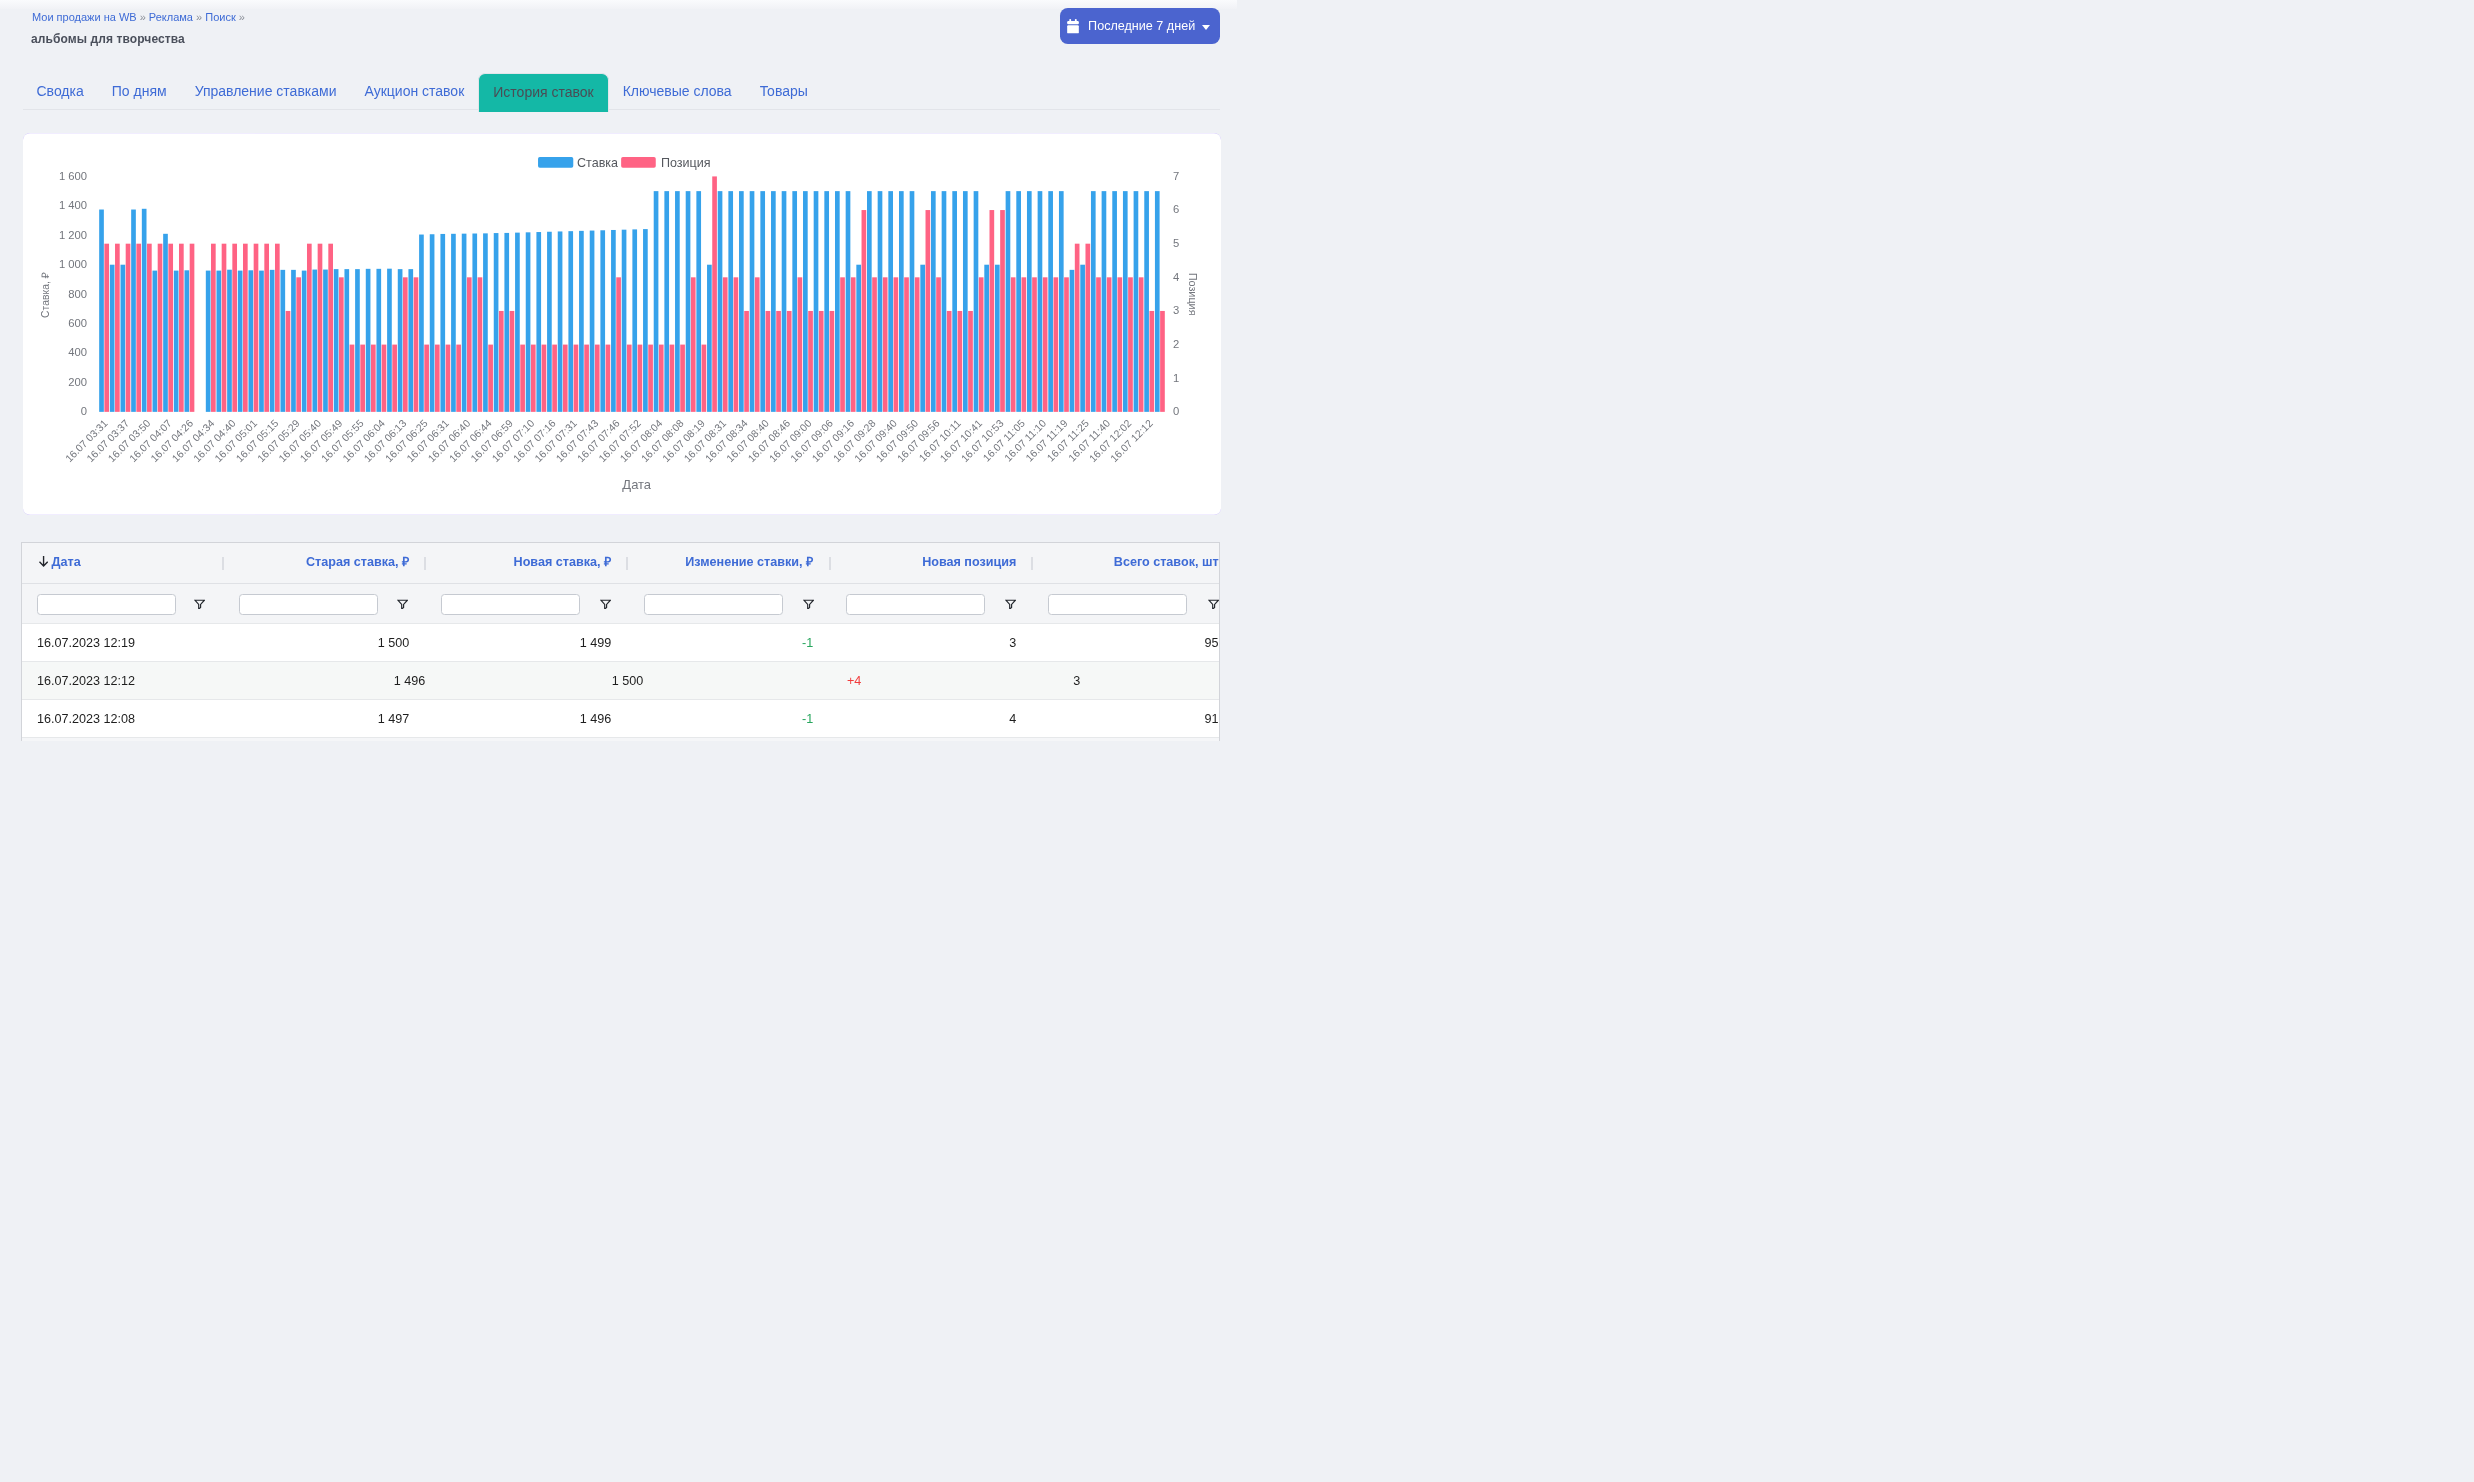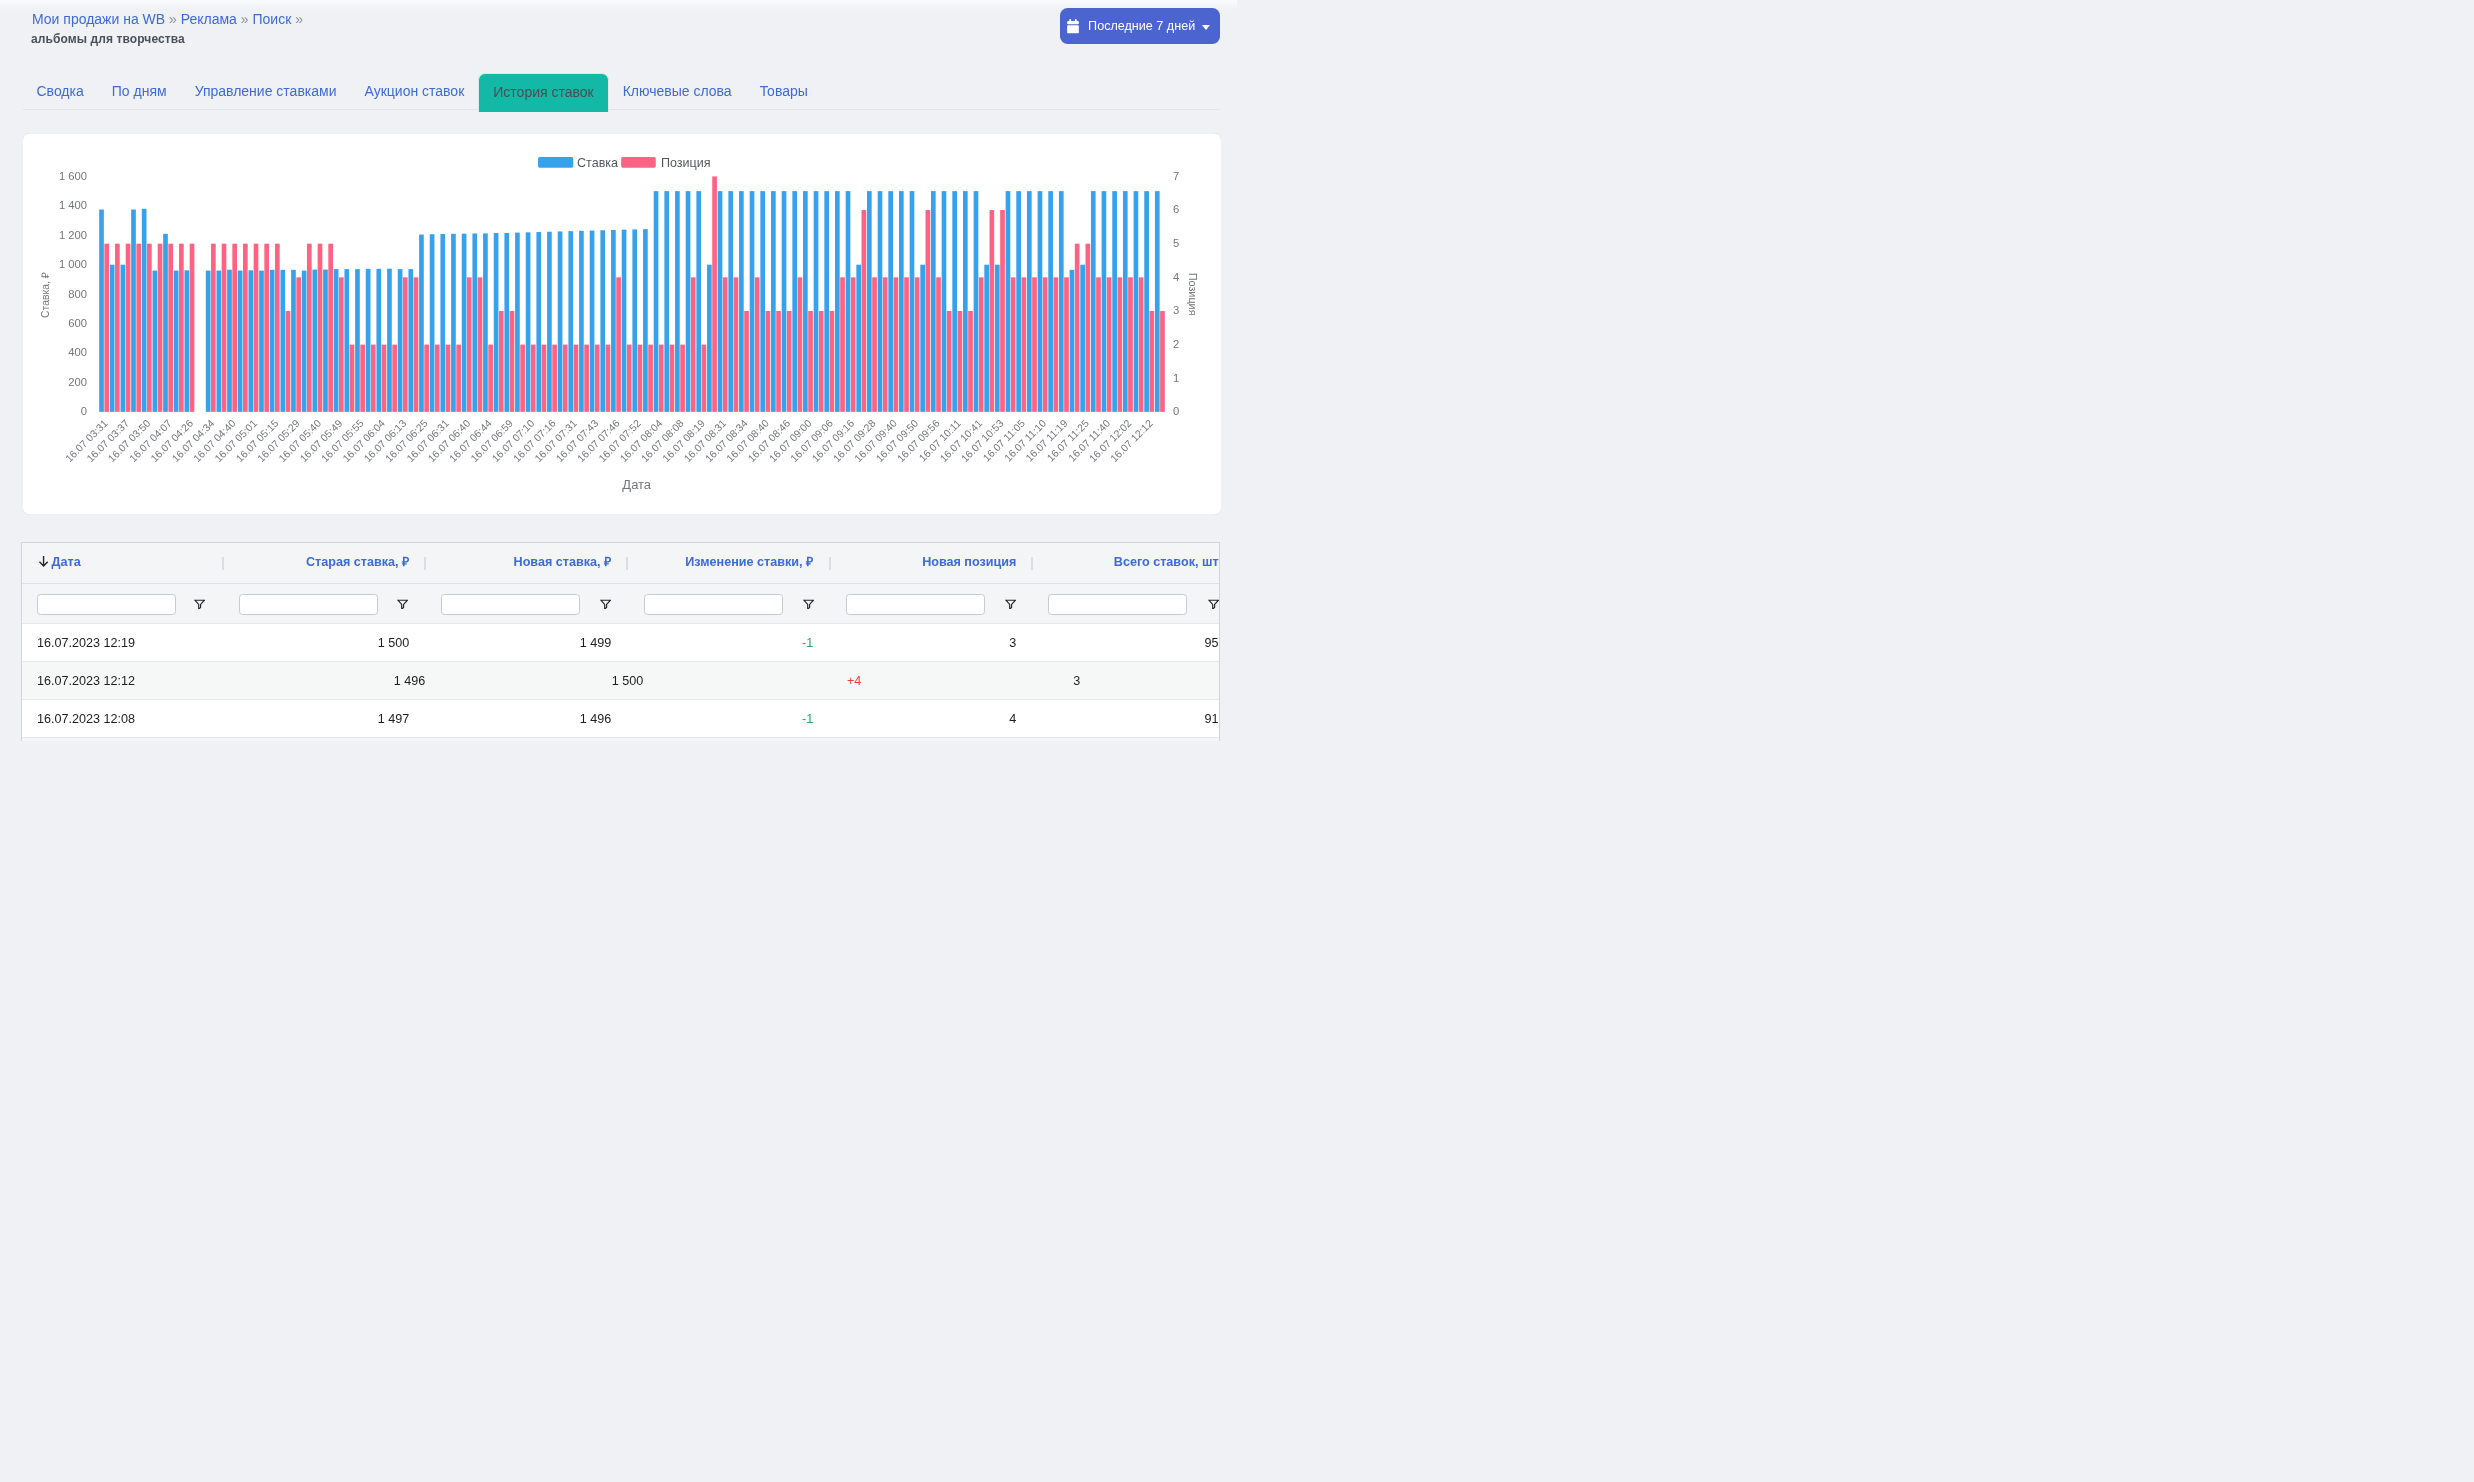--- a/index.html
+++ b/index.html
@@ -1,19 +1,19 @@
 <!DOCTYPE html>
 <html style="font-size:14px"><head>
 <meta charset="utf-8">
 <style>
   * { margin:0; padding:0; box-sizing:border-box; }
   html,body { width:1237px; height:741px; overflow:hidden; }
   body { background:#eff1f5; font-family:"Liberation Sans", sans-serif; position:relative; }
   .topband { position:absolute; left:0; top:0; width:1237px; height:8.7px; background:linear-gradient(#fafbfd,#f1f2f6); }
-  .crumbs { position:absolute; left:32px; top:10.8px; font-size:14px; color:#8a8f98; }
+  .crumbs { position:absolute; left:32px; top:10.8px; font-size:11px; color:#8a8f98; }
   .crumbs a { color:#3e6bd6; text-decoration:none; }
   h1 { position:absolute; left:31px; top:32px; font-size:12px; font-weight:bold; color:#4a4f5b; letter-spacing:0.1px; }
   .datebtn { position:absolute; right:17.3px; top:8.2px; height:36px; background:#4b64cf; border-radius:7.8px; color:#fff; font-size:12.6px; display:flex; align-items:center; padding:0 9.5px 0 7.8px; }
   .datebtn .cal { margin-right:8.7px; }
   .datebtn .car { width:0; height:0; border-left:4.3px solid transparent; border-right:4.3px solid transparent; border-top:5.2px solid #fff; margin-left:7px; margin-top:1.7px; }
   
   .tabs { position:absolute; left:22.5px; top:73px; right:17.3px; height:37px; border-bottom:0.9px solid #e2e4e9; display:flex; }
   .tab { padding:0 14px; font-size:14px; color:#3e6bd6; line-height:36px; height:37px; white-space:nowrap; }
   .tab.active { background:#14b8a6; color:#4a4d55; border:0.9px solid #e3e5ea; border-bottom:none; border-radius:7px 7px 0 0; height:39px; position:relative; z-index:2; }
   

